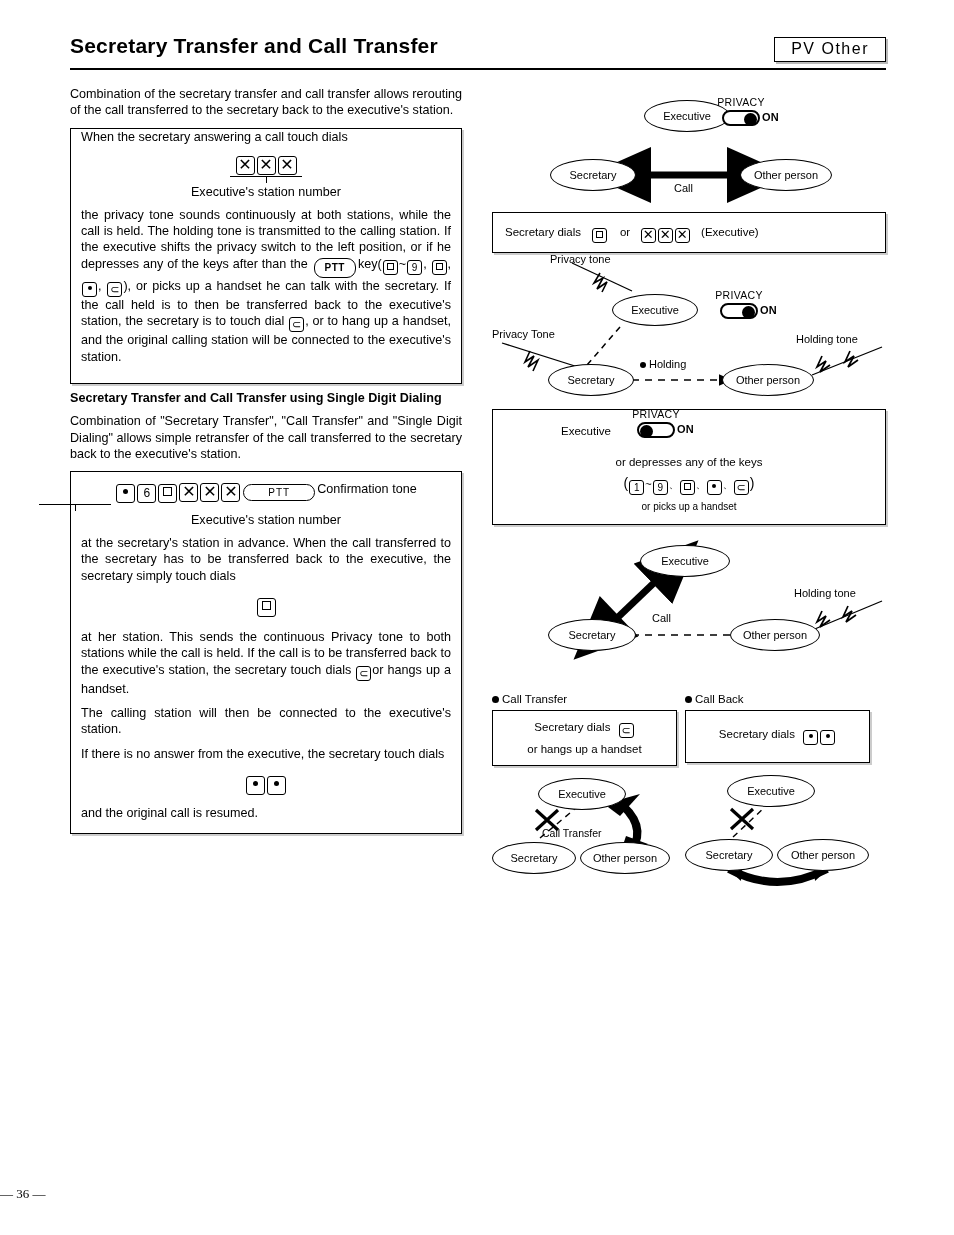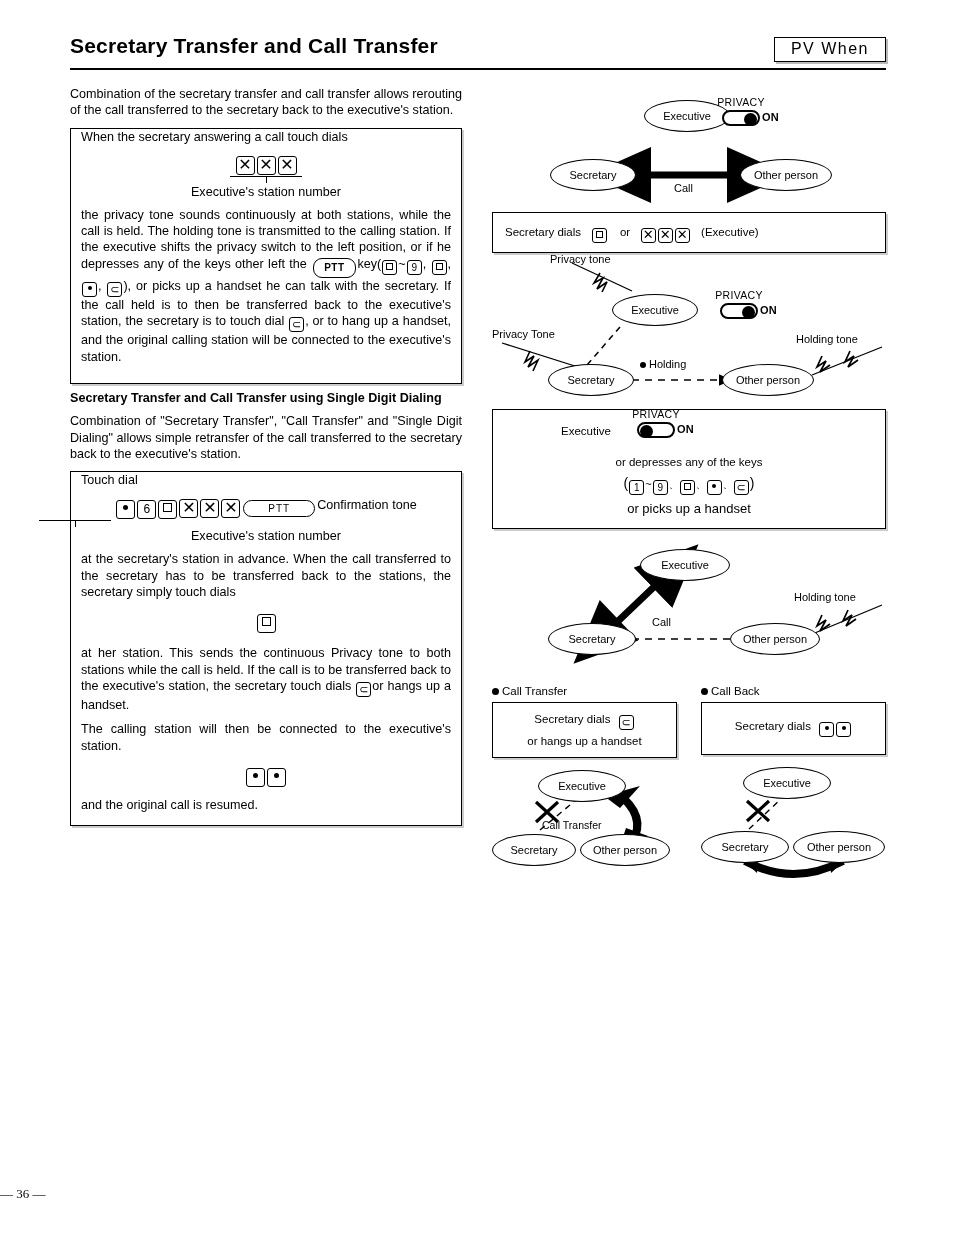--- a/index.html
+++ b/index.html
@@ -147,67 +147,67 @@
     position:absolute; left:0; right:0; top:1186px;
     text-align:left; font-size:13px;
     font-family:"Liberation Serif", serif;
   }
 </style>
 </head>
 <body>
 
 <div id="header">
   <span id="page-title">Secretary Transfer and Call Transfer</span>
-  <span id="type-badge">PV  When</span>
+  <span id="type-badge">PV  Other</span>
 </div>
 <div id="header-rule"></div>
 
 <div id="left-col">
 
   <p class="body">Combination of the secretary transfer and call transfer allows rerouting of the call transferred to the secretary back to the executive's station.</p>
 
   <div class="callout">
     <p class="body lead">When the secretary answering a call touch dials</p>
 
     <div class="keyrow">
       <span class="key big"><span class="glyph-x">✕</span></span><span class="key big"><span class="glyph-x">✕</span></span><span class="key big"><span class="glyph-x">✕</span></span>
       <span class="underbrace"></span>
     </div>
     <div class="caption">Executive's station number</div>
 
     <p class="body"><span>the privacy tone sounds continuously at both stations, while the call is held. The holding tone is transmitted to the calling station. If the executive shifts the privacy switch to the left position, or if  he depresses any of</span>
-      <span>the keys other left the</span>
+      <span>the keys after than the</span>
       <span class="ptt-key">PTT</span><span>key(</span><span class="key"><span class="inner-sq"></span></span><span>~</span><span class="key">9</span><span>,</span>
       <span class="key"><span class="inner-sq"></span></span><span>,</span>
       <span class="key"><span class="inner-dot"></span></span><span>,</span>
       <span class="key"><span class="glyph-c">⊂</span></span><span>), or</span>
       <span>picks up a handset he can talk with the secretary. If the call held is to then be transferred back to the executive's station, the secretary is to touch dial</span>
       <span class="key"><span class="glyph-c">⊂</span></span><span>, or to hang up a handset, and the original calling station will be connected to the executive's station.</span>
     </p>
   </div>
 
   <div class="sub-head">Secretary Transfer and Call Transfer using Single Digit Dialing</div>
   <p class="body">Combination of "Secretary Transfer", "Call Transfer" and "Single Digit Dialing" allows simple retransfer of the call transferred to the secretary back to the executive's station.</p>
 
   <div class="callout">
-    <p class="body lead">Touch dial</p>
 
     <div class="keyrow">
       <span class="key big"><span class="inner-dot"></span></span><span class="key big">6</span><span class="key big"><span class="inner-sq"></span></span><span class="key big"><span class="glyph-x">✕</span></span><span class="key big"><span class="glyph-x">✕</span></span><span class="key big"><span class="glyph-x">✕</span></span><span class="ptt-key wide">PTT</span><span class="lbl">Confirmation tone</span>
       <span class="underbrace" style="margin-left:-42px;"></span>
     </div>
     <div class="caption">Executive's station number</div>
 
-    <p class="body">at the secretary's station in advance. When the call transferred to the secretary has to be transferred back to the stations, the secretary simply touch dials</p>
+    <p class="body">at the secretary's station in advance. When the call transferred to the secretary has to be transferred back to the executive, the secretary simply touch dials</p>
     <div class="keyrow" style="margin:12px 0 12px;">
       <span class="key big"><span class="inner-sq"></span></span>
     </div>
     <p class="body"><span>at her station. This sends the continuous Privacy tone to both stations while the call is held. If the call is to be transferred back to the executive's station, the secretary touch dials</span>
       <span class="key"><span class="glyph-c">⊂</span></span><span>or hangs up a handset.</span></p>
     <p class="body">The calling station will then be connected to the executive's station.</p>
+    <p class="body">If there is no answer from the executive, the secretary touch dials</p>
     <div class="keyrow" style="margin:12px 0 10px;">
       <span class="key big"><span class="inner-dot"></span></span><span class="key big"><span class="inner-dot"></span></span>
     </div>
     <p class="body" style="margin-bottom:2px;">and the original call is resumed.</p>
   </div>
 
 </div>
 
 <div id="right-col">
 
@@ -299,21 +299,21 @@
         <div class="sw-body">
             <div class="sw-knob"></div>
           </div>
         <span class="sw-on">ON</span>
       </div>
     </div>
     <div style="font-size:11.5px; margin-bottom:7px;">or depresses any of the keys</div>
     <div style="font-size:14px;">
       (<span class="key">1</span><span style="font-size:11px;">~</span><span class="key">9</span><span style="font-size:10px;">、</span><span class="key"><span class="inner-sq"></span></span><span style="font-size:10px;">、</span><span class="key"><span class="inner-dot"></span></span><span style="font-size:10px;">、</span><span class="key"><span class="glyph-c">⊂</span></span>)
     </div>
-    <div style="font-size:13px; margin-top:6px;">or picks up a handset</div>
+    <div style="font-size:10px; margin-top:6px;">or picks up a handset</div>
   </div>
 
   <div class="diagram" style="height:136px; margin-top:10px;">
     <svg class="overlay" width="394" height="136">
       <line x1="122" y1="86" x2="166" y2="44" stroke="#000" stroke-width="7" marker-start="url(#ah-l)" marker-end="url(#ah-r)"></line>
       <line x1="140" y1="100" x2="240" y2="100" stroke="#000" stroke-width="1.5" stroke-dasharray="7,6"></line>
       <path d="M318,96 L390,66" stroke="#000" stroke-width="1.3" fill="none"></path>
       <path d="M330,76 l-5,11 l9,-6 l-6,11 l10,-7" stroke="#000" stroke-width="1.7" fill="none"></path>
       <path d="M356,71 l-5,11 l9,-6 l-6,11 l10,-7" stroke="#000" stroke-width="1.7" fill="none"></path>
     </svg>
@@ -323,21 +323,21 @@
     <span class="dlabel" style="left:302px; top:52px;">Holding tone</span>
     <span class="dlabel" style="left:160px; top:77px;">Call</span>
     <div class="node" style="left:56px; top:84px; width:88px; height:32px;">
       <span>Secretary</span>
     </div>
     <div class="node" style="left:238px; top:84px; width:90px; height:32px;">
       <span>Other person</span>
     </div>
   </div>
 
-  <div style="display:flex; gap:24px; margin-top:10px;">
+  <div style="display:flex; gap:8px; margin-top:22px;">
 
     <div style="width:185px;">
       <div class="bullet-head">
         <span class="dot"></span><span>Call Transfer</span>
       </div>
       <div class="box-frame" style="padding:10px 18px; text-align:center;">
         <div style="font-size:11.5px; margin-bottom:5px;">
           <span>Secretary dials</span>
           <span class="key" style="margin-left:5px;"><span class="glyph-c">⊂</span></span>
         </div>

